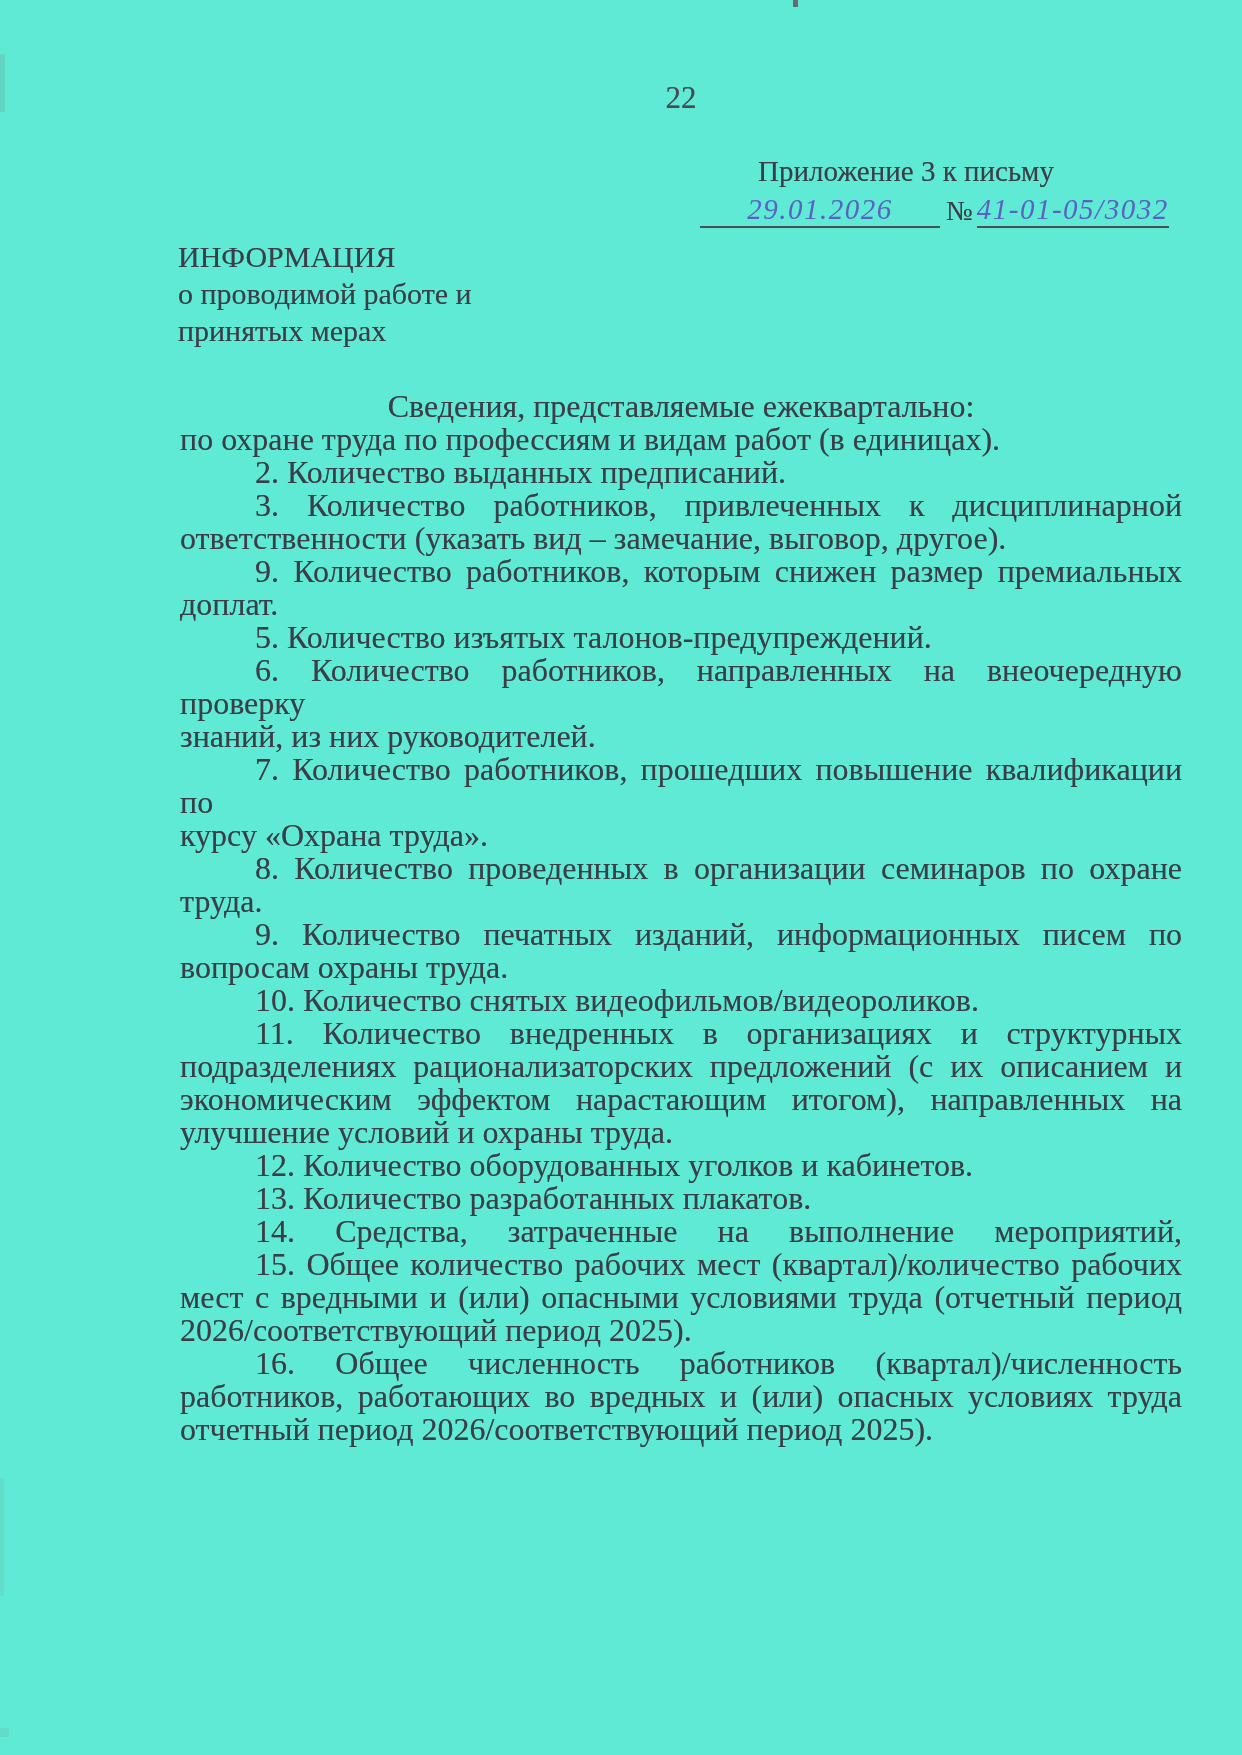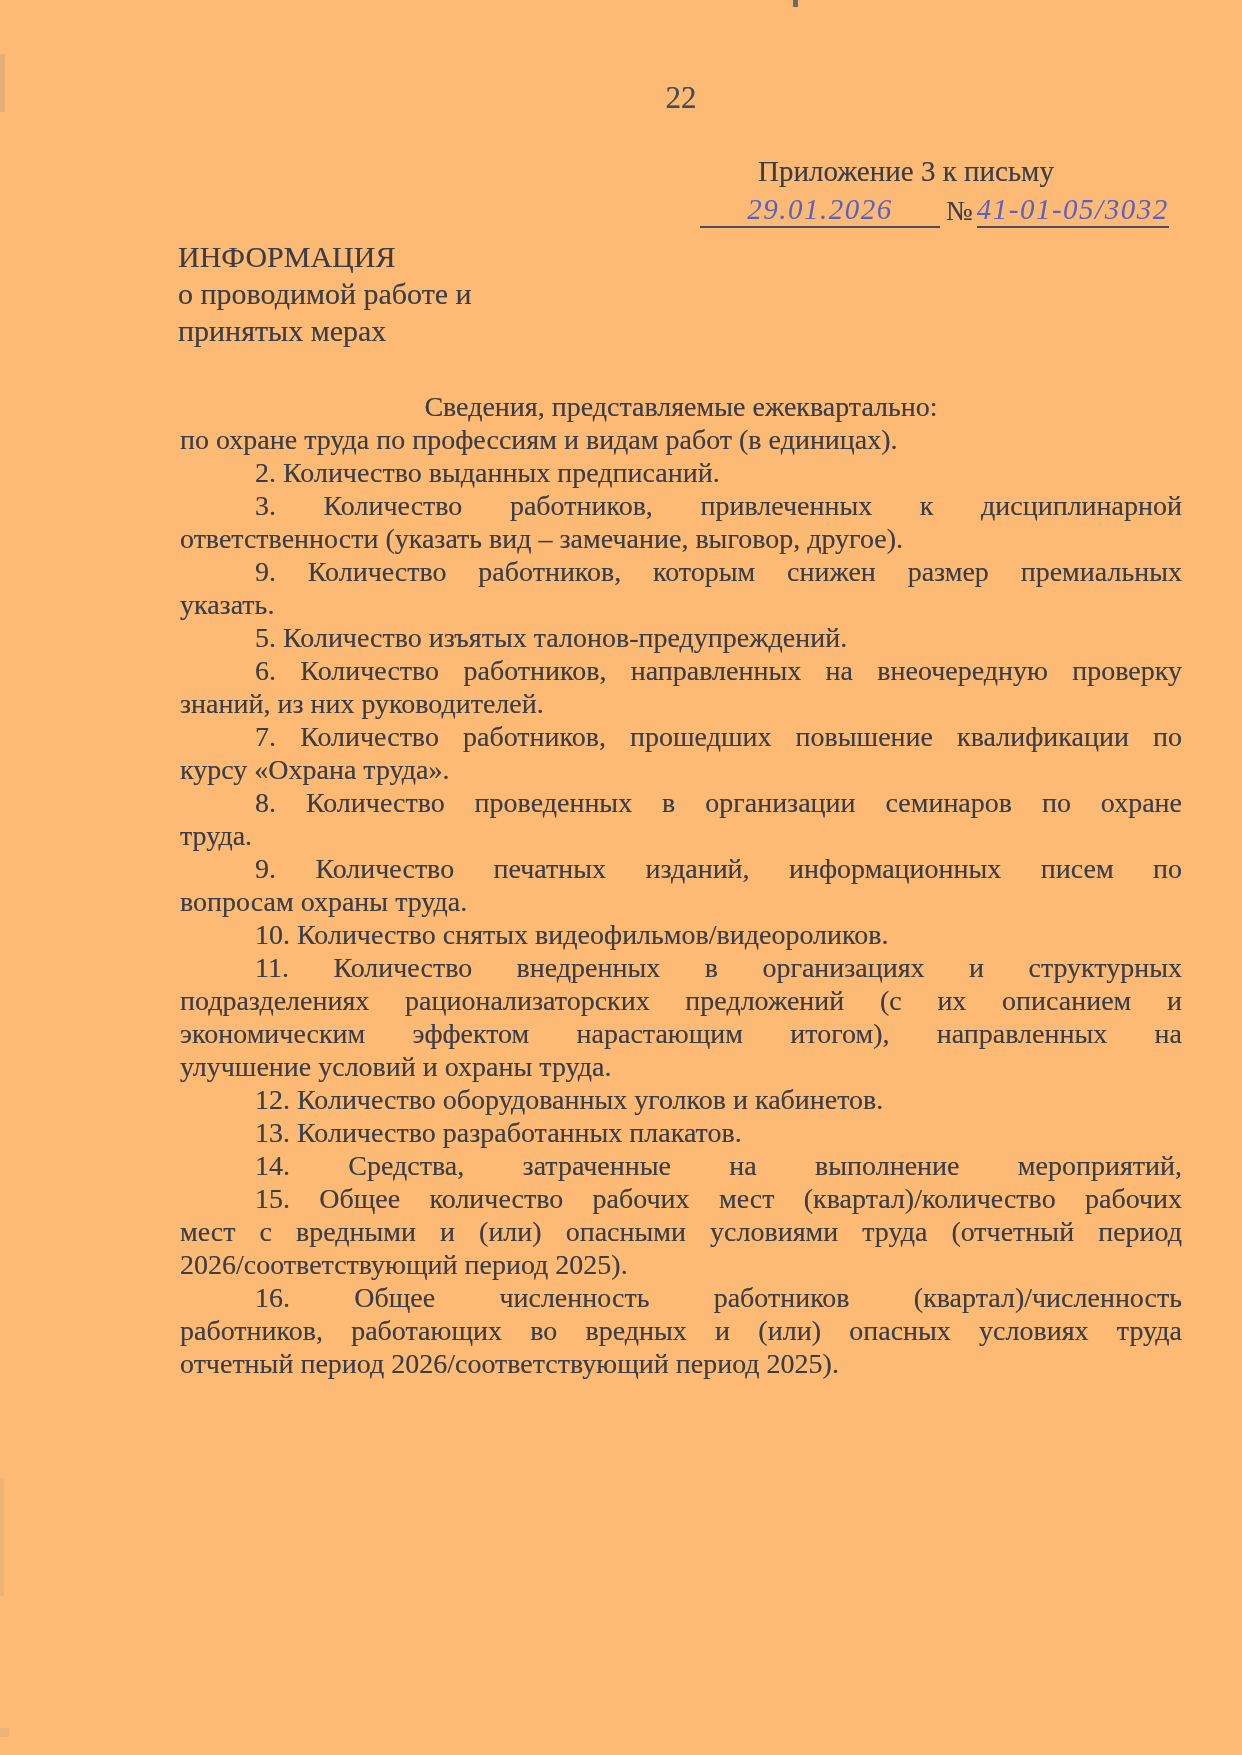--- a/index.html
+++ b/index.html
@@ -4,21 +4,21 @@
 <style>
   html, body {
     margin: 0;
     padding: 0;
     background: #ffffff;
   }
   .page {
     position: relative;
     width: 1242px;
     height: 1755px;
-    background: #fdba74;
+    background: #5eead4;
     overflow: hidden;
     font-family: "Liberation Serif", "DejaVu Serif", serif;
     color: #3b3e47;
   }
   .soft {
     text-shadow: 0 0 0.6px rgba(59,62,71,0.5);
   }
   
   .tick-top {
     position: absolute;
@@ -85,21 +85,21 @@
   .doc-title {
     position: absolute;
     left: 178px; top: 238px;
     font-size: 30px;
     line-height: 37px;
   }
   
   .body-text {
     position: absolute;
     left: 180px; top: 390px; width: 1002px;
-    font-size: 28px;
+    font-size: 32px;
     line-height: 33px;
   }
   .line { white-space: normal; }
   .line.ind { text-indent: 75px; }
   .line.j {
     text-align: justify;
     text-align-last: justify;
     text-justify: inter-word;
   }
   .line.c { text-align: center; }
@@ -131,21 +131,21 @@
     <div>принятых мерах</div>
   </div>
 
   <div class="body-text soft" id="body-lines">
       <div class="line c">Сведения, представляемые ежеквартально:</div>
       <div class="line">по охране труда по профессиям и видам работ (в единицах).</div>
       <div class="line ind">2. Количество выданных предписаний.</div>
       <div class="line ind j">3. Количество работников, привлеченных к дисциплинарной</div>
       <div class="line">ответственности (указать вид – замечание, выговор, другое).</div>
       <div class="line ind j">9. Количество работников, которым снижен размер премиальных</div>
-      <div class="line">указать.</div>
+      <div class="line">доплат.</div>
       <div class="line ind">5. Количество изъятых талонов-предупреждений.</div>
       <div class="line ind j">6. Количество работников, направленных на внеочередную проверку</div>
       <div class="line">знаний, из них руководителей.</div>
       <div class="line ind j">7. Количество работников, прошедших повышение квалификации по</div>
       <div class="line">курсу «Охрана труда».</div>
       <div class="line ind j">8. Количество проведенных в организации семинаров по охране</div>
       <div class="line">труда.</div>
       <div class="line ind j">9. Количество печатных изданий, информационных писем по</div>
       <div class="line">вопросам охраны труда.</div>
       <div class="line ind">10. Количество снятых видеофильмов/видеороликов.</div>

